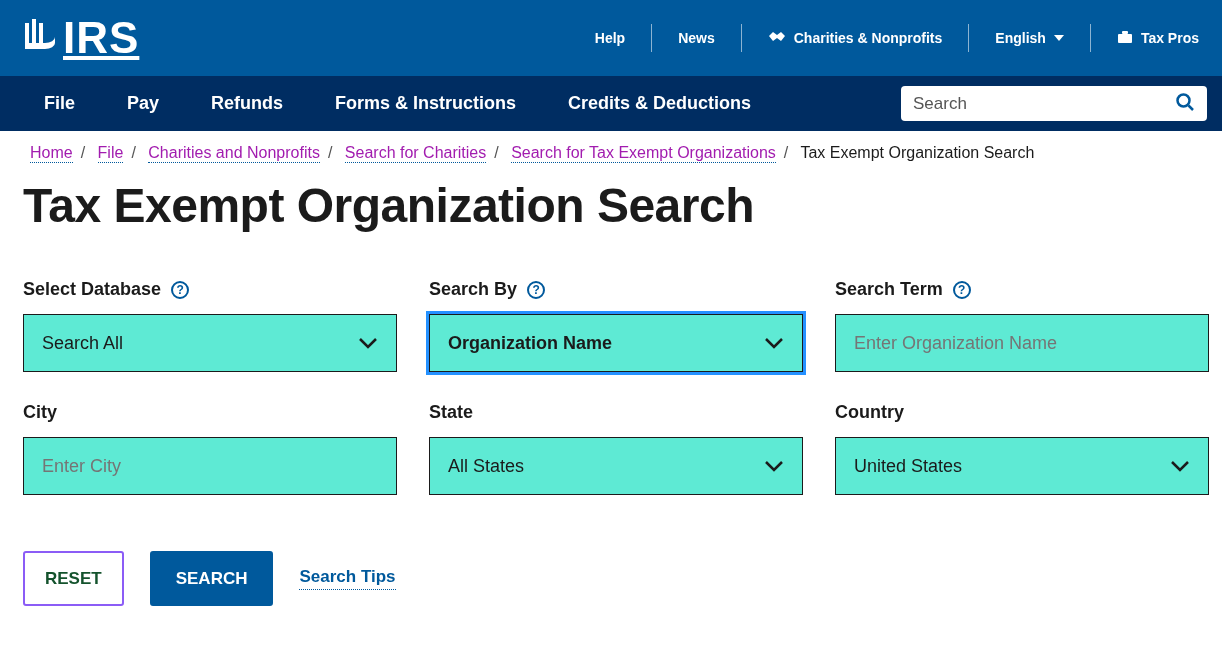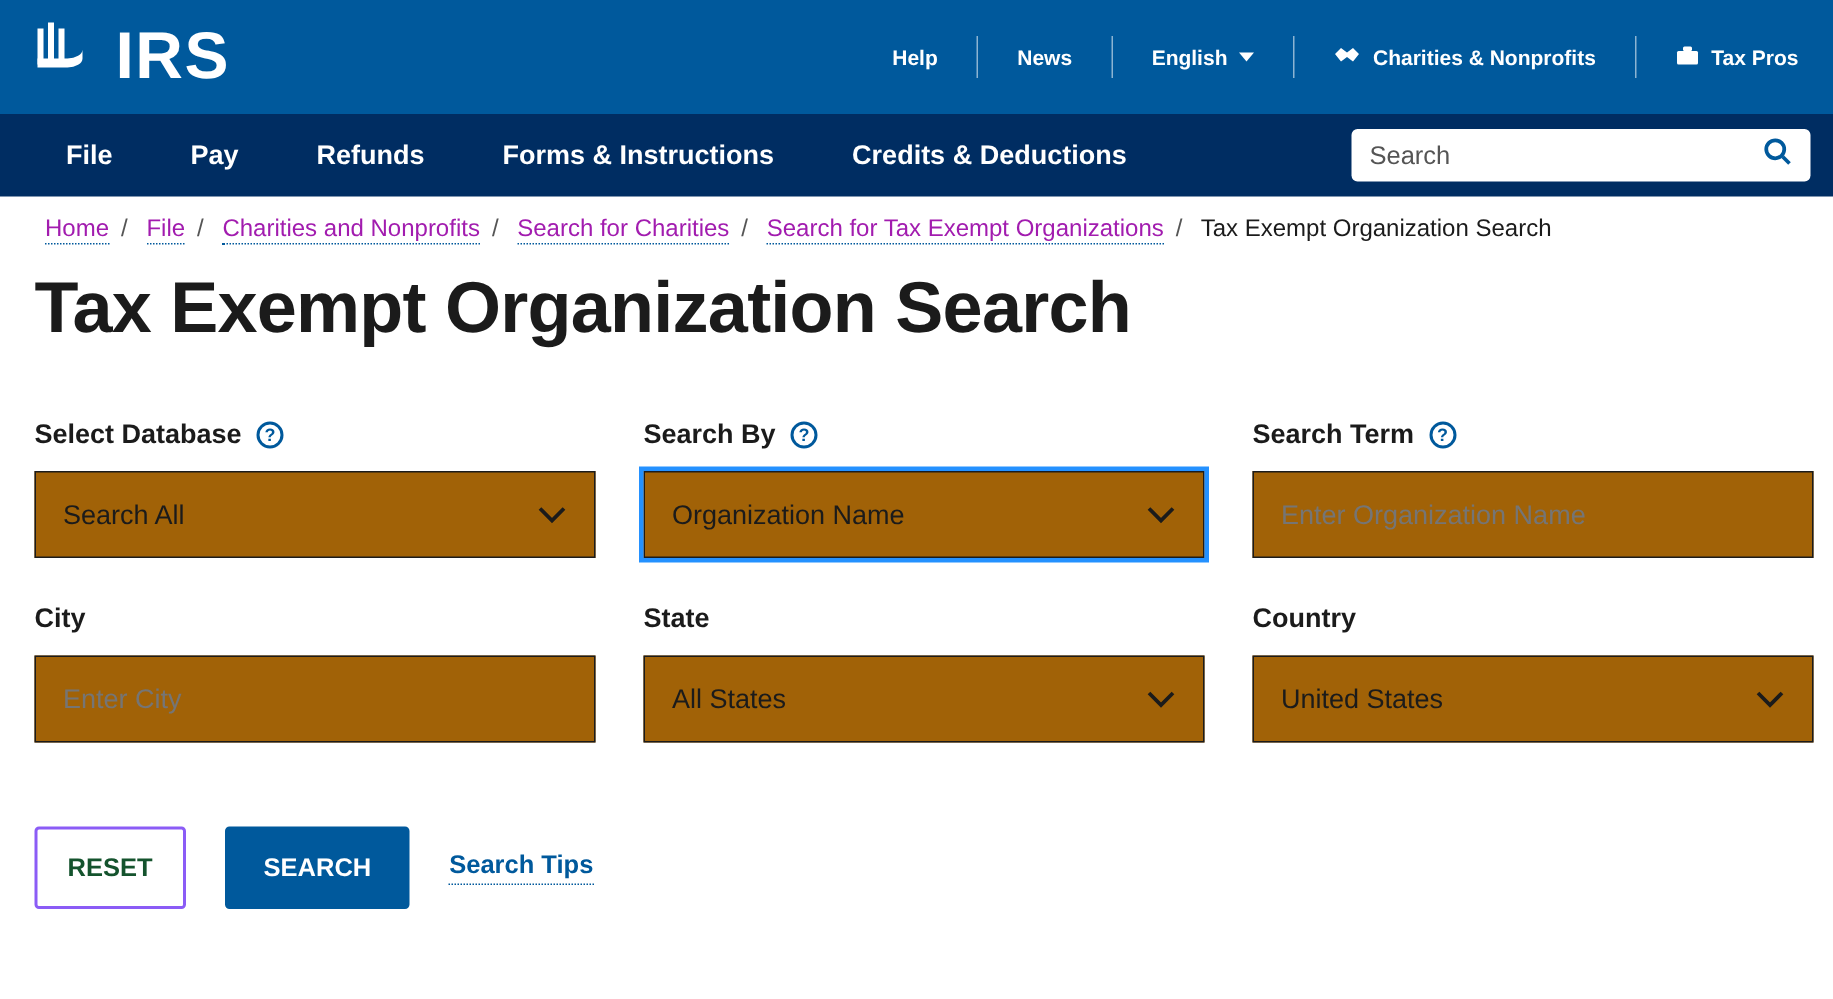--- a/index.html
+++ b/index.html
@@ -14,22 +14,24 @@
   
   .topbar {
     background: #00599c;
     height: 76px;
     display: flex;
     align-items: center;
     padding: 0 23px;
   }
   .logo {
     display: flex;
-    gap: 20px;
-    color: #fff;
+    align-items: center;
+    gap: 6px;
+    color: #fff;
+    text-decoration: underline;
   }
   .logo-text {
     font-size: 44px;
     font-weight: 700;
     letter-spacing: 1px;
     color: #fff;
   }
   .topnav {
     margin-left: auto;
     display: flex;
@@ -147,28 +149,29 @@
     cursor: pointer;
   }
   .control {
     height: 58px;
     border: 1px solid #1b1b1b;
     display: flex;
     align-items: center;
     padding: 0 18px;
     font-size: 18px;
     font-weight: 500;
-    background: #a16207;
+    background: #5eead4;
     cursor: pointer;
     position: relative;
   }
   .control.focused {
     outline: 3px solid #2491ff;
     outline-offset: 0px;
     border-color: #1b1b1b;
+    font-weight: bold;
   }
   .control input {
     border: none;
     outline: none;
     font-size: 18px;
     width: 100%;
     background: transparent;
   }
   .control input::placeholder { color: #757575; font-weight: 400; }
   .control .chev {
@@ -224,30 +227,30 @@
         <rect x="16" y="6" width="4" height="24"></rect>
         <path d="M2 32 h20 a10 6 0 0 0 10 -6 v-6 a10 6 0 0 1 -10 6 h-20 z"></path>
       </svg>
     </span>
     <span class="logo-text">IRS</span>
   </div>
   <div class="topnav">
     <a class="topnav-item">Help</a>
     <a class="topnav-item">News</a>
     <a class="topnav-item">
-      <span>English</span>
-      <span class="chev-down-white"></span>
-    </a>
-    <a class="topnav-item">
       <span>
         <svg width="18" height="14" viewBox="0 0 18 14" fill="#fff">
             <path d="M1 6 l4 -4 l4 3 l4 -3 l4 4 l-4 5 l-4 -3 l-4 3 z"></path>
           </svg>
       </span>
       <span>Charities &amp; Nonprofits</span>
+    </a>
+    <a class="topnav-item">
+      <span>English</span>
+      <span class="chev-down-white"></span>
     </a>
     <a class="topnav-item" style="padding-right:0">
       <span>
         <svg width="16" height="14" viewBox="0 0 16 14" fill="#fff">
             <rect x="1" y="4" width="14" height="9" rx="1"></rect>
             <rect x="5" y="1" width="6" height="3" rx="1"></rect>
           </svg>
       </span>
       <span>Tax Pros</span>
     </a>

